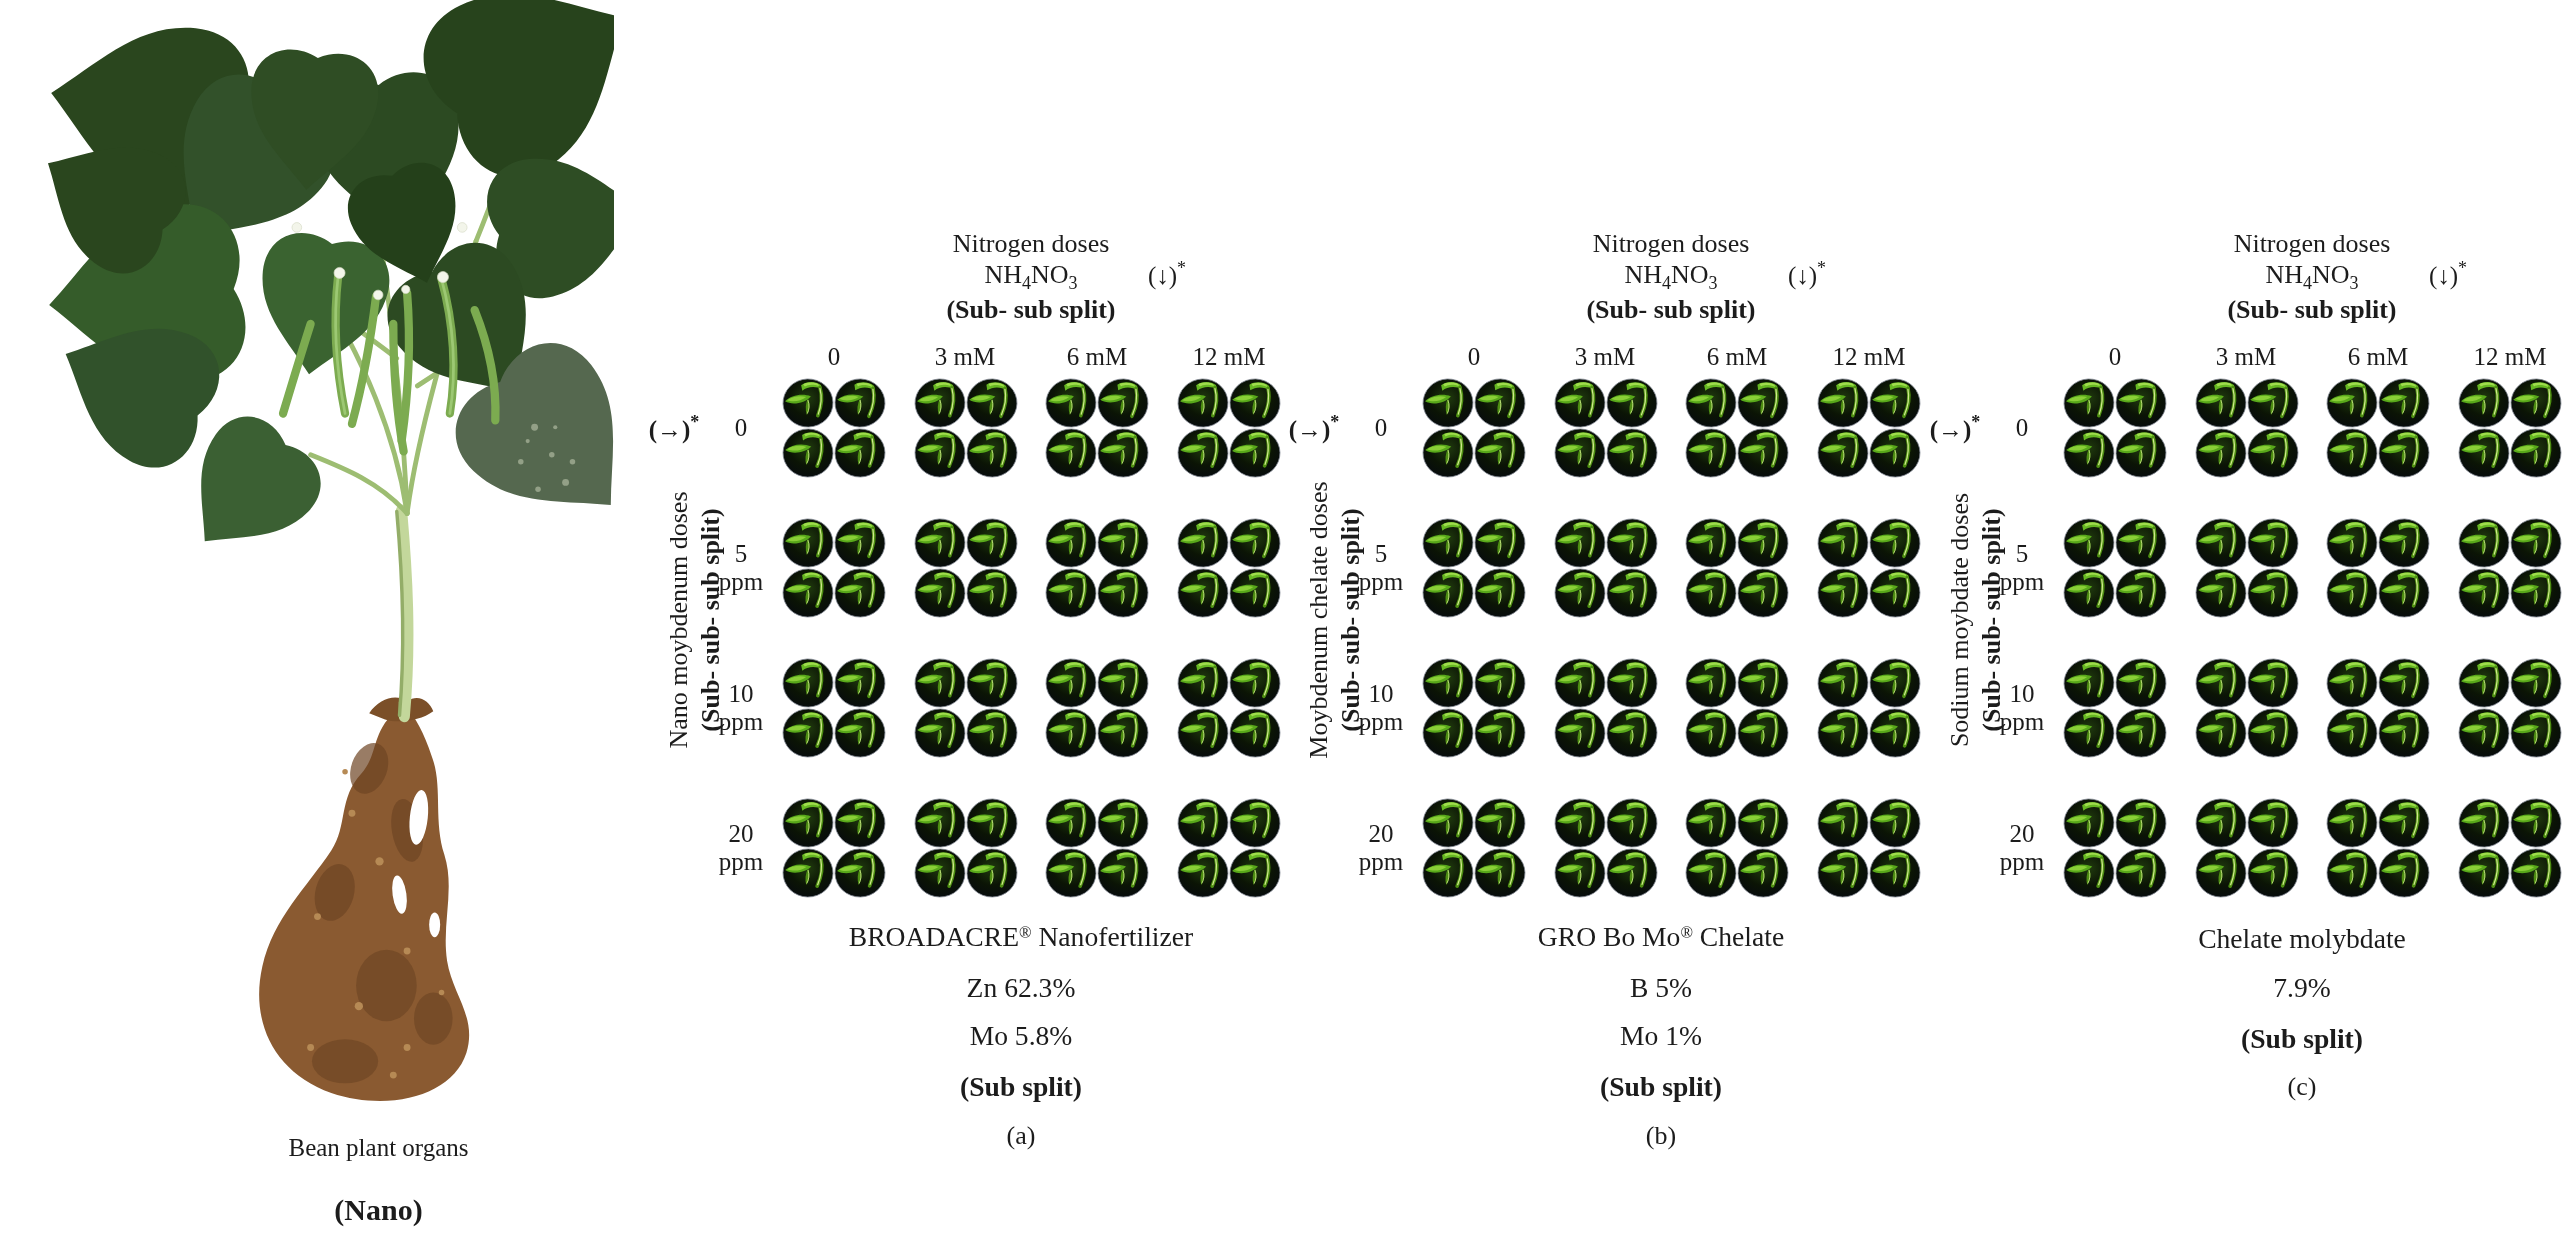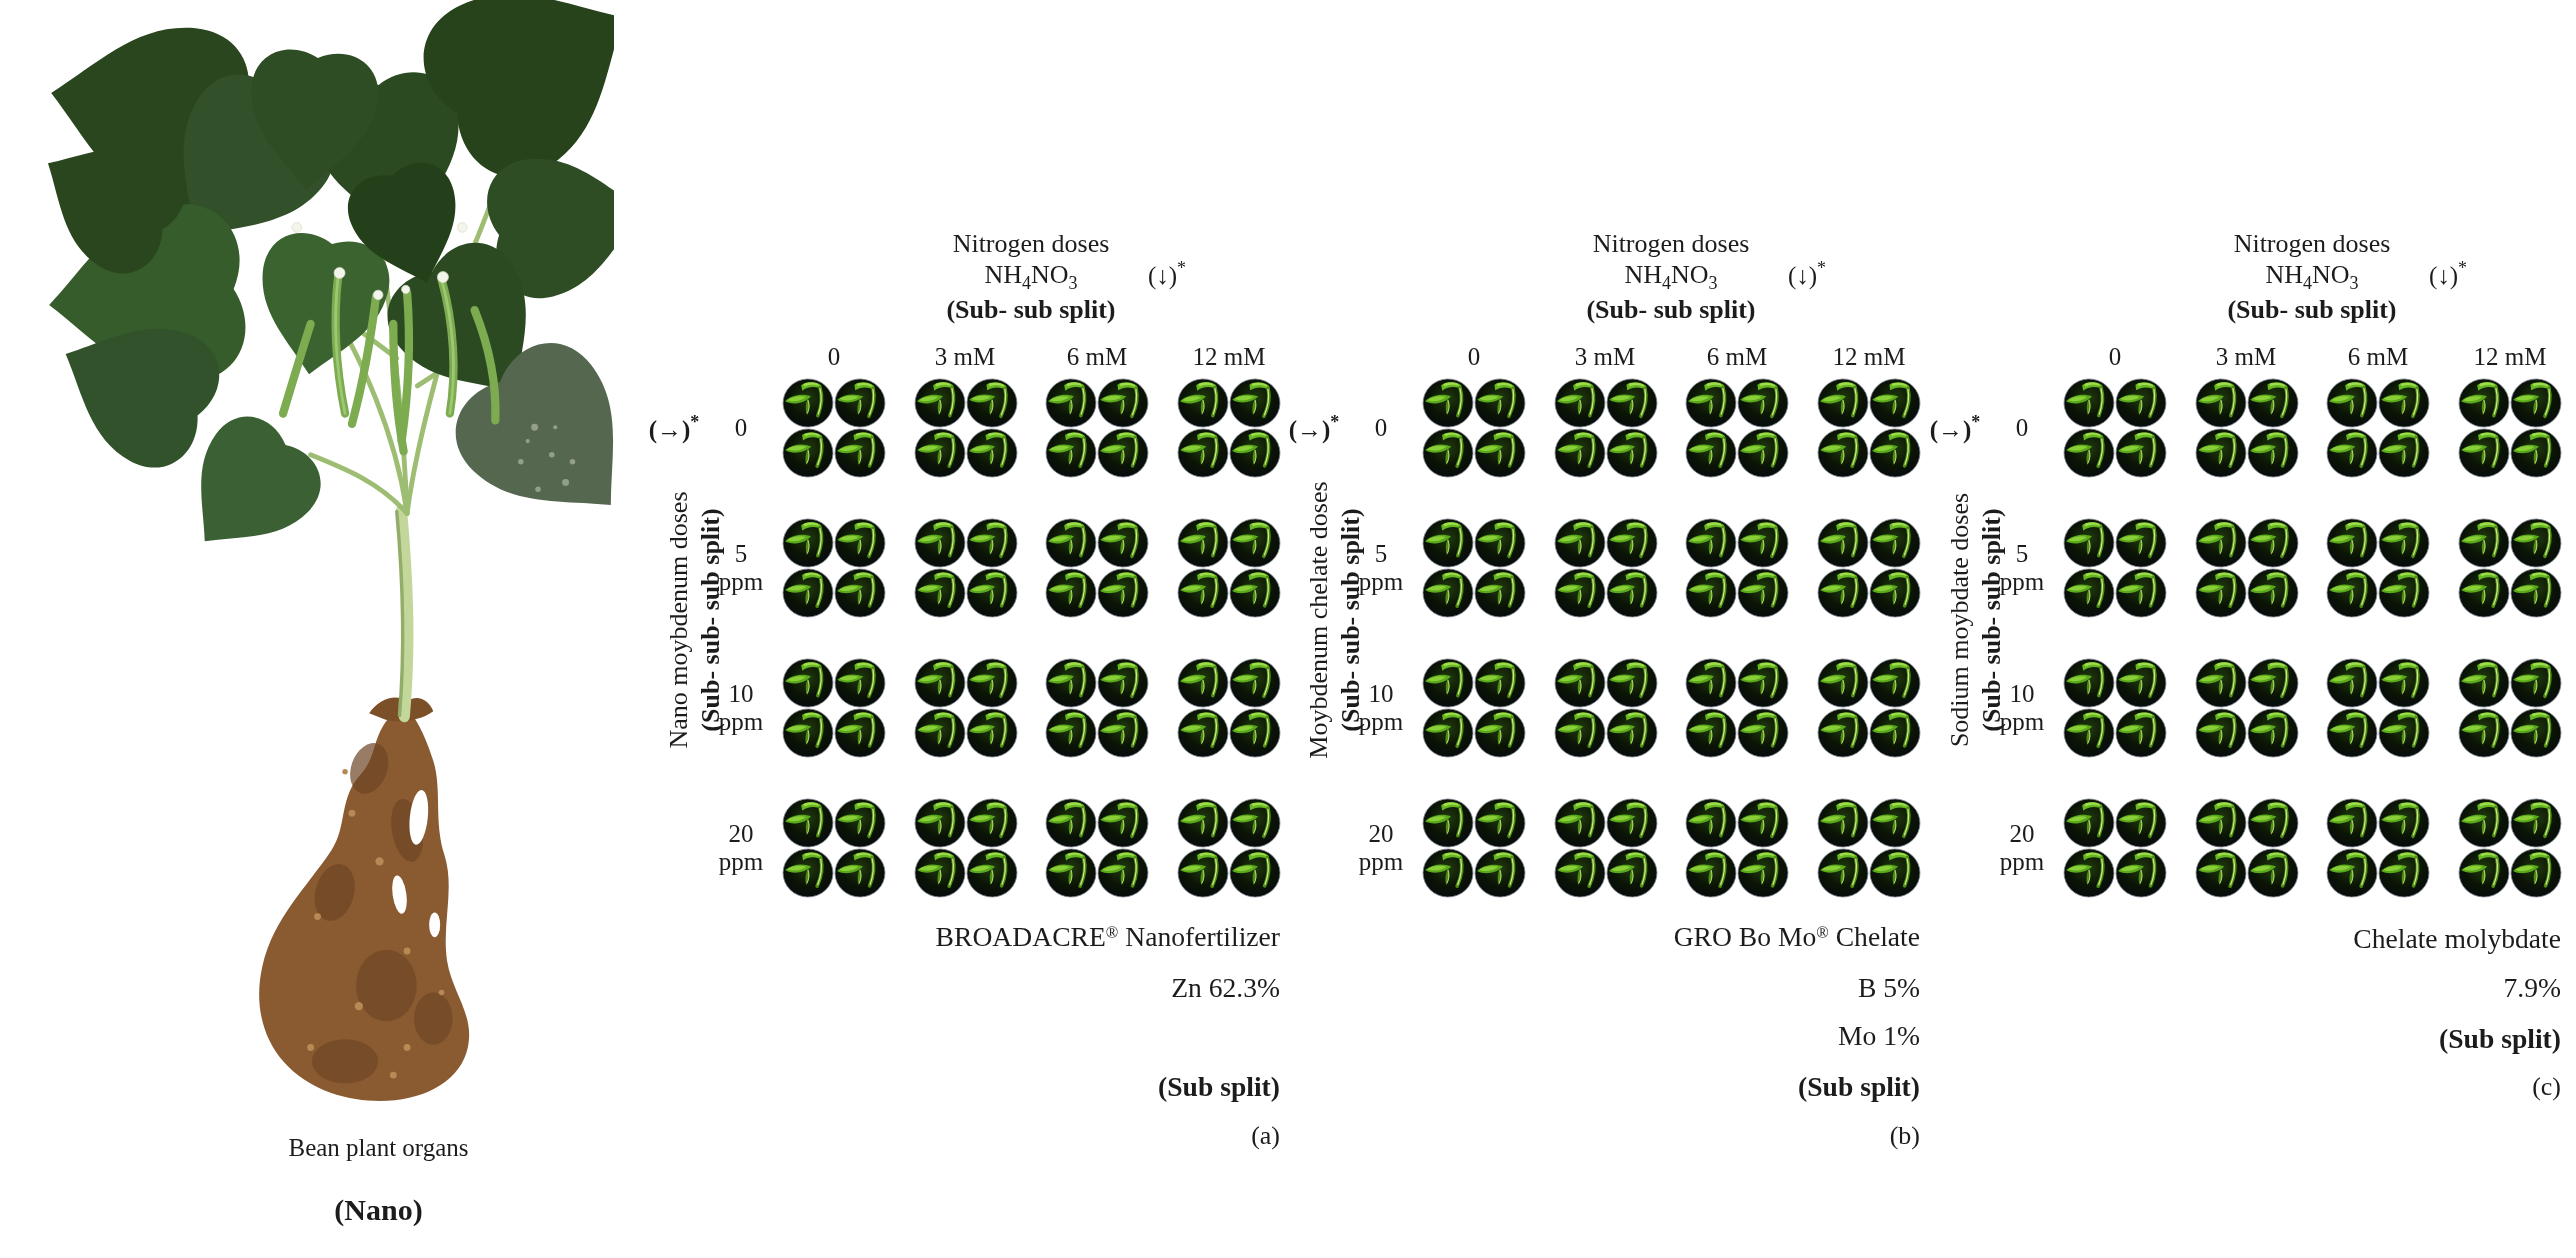--- a/index.html
+++ b/index.html
@@ -31,21 +31,21 @@
               transform:translate(-50%,-50%) rotate(-90deg);
               text-align:center;font-size:26px;line-height:32px;white-space:nowrap;}
   .grid{position:absolute;left:141px;top:171px;width:498px;height:520px;}
   .cluster{position:absolute;width:103px;height:101px;display:grid;
            grid-template-columns:52px 52px;grid-template-rows:50px 50px;}
   .dish{width:52px;height:50px;display:block;}
   .cluster svg:nth-child(1){transform:rotate(-2deg);}
   .cluster svg:nth-child(2){transform:rotate(2deg);}
   .cluster svg:nth-child(3){transform:rotate(1deg);}
   .cluster svg:nth-child(4){transform:rotate(-1deg);}
-  .cap{position:absolute;left:141px;width:498px;text-align:right;
+  .cap{position:absolute;left:131px;width:498px;text-align:center;
        transform:translateY(-50%);font-size:27.6px;white-space:nowrap;}
   .cap.letter{font-size:26px;}
   .defs-holder{position:absolute;width:0;height:0;overflow:hidden;}
 </style>
 </head>
 <body>
 
 <svg class="defs-holder" aria-hidden="true">
   <defs>
     <radialGradient id="gDish" cx="50%" cy="40%" r="65%">
@@ -417,20 +417,21 @@
           <svg viewBox="0 0 100 100" preserveAspectRatio="none" class="dish">
             <use href="#dishSym"></use>
           </svg>
           <svg viewBox="0 0 100 100" preserveAspectRatio="none" class="dish">
             <use href="#dishSym"></use>
           </svg>
         </div>
       </div>
     <div class="cap" style="top:730px"><span>BROADACRE</span><span class="reg">®</span><span> Nanofertilizer</span></div>
     <div class="cap" style="top:781px">Zn 62.3%</div>
+    <div class="cap" style="top:829px">Mo 5.8%</div>
     <div class="cap bold" style="top:880px">(Sub split)</div>
     <div class="cap letter" style="top:929px">(a)</div>
   </section>
 
   <section class="panel" style="left:1281px">
     <div class="hline h1">Nitrogen doses</div>
     <div class="hline h2"><span>NH</span><span class="sub">4</span><span>NO</span><span class="sub">3</span></div>
     <div class="hline h3 bold">(Sub- sub split)</div>
     <div class="down-arrow"><span>(↓)</span><span class="star">*</span></div>
     <div class="right-arrow"><span>(→)</span><span class="star">*</span></div>

